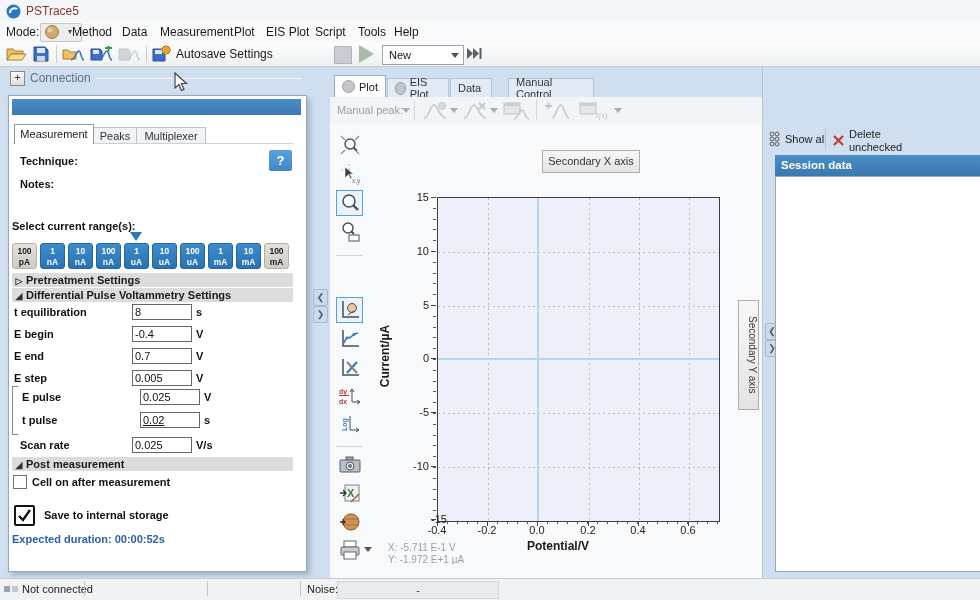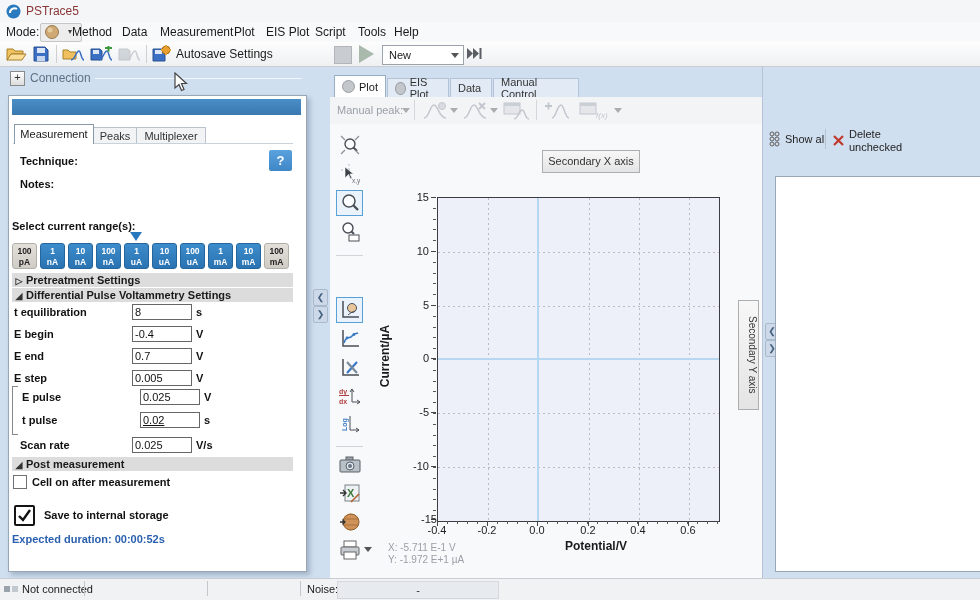--- a/index.html
+++ b/index.html
@@ -250,21 +250,21 @@
     <span class="tabicon"></span>
     <span>Plot</span>
   </div>
   <div class="a ctab off" style="left:387px;width:62px">
     <span class="tabicon"></span>
     <span>EIS Plot</span>
   </div>
   <div class="a ctab off" style="left:450px;width:42px">
     <span>Data</span>
   </div>
-  <div class="a ctab off" style="left:493px;width:86px">
+  <div class="a ctab off" style="left:508px;width:86px">
     <span>Manual Control</span>
   </div>
 
   <div class="a mpbar"></div>
   <div class="a" style="left:337px;top:104px;color:#9aa0a8">Manual peak:</div>
   <span class="a caret" style="left:402px;top:108px;opacity:.45"></span>
   <div class="a" style="left:414px;top:100px;width:1px;height:20px;background:#d5d7db"></div>
   <svg class="a gico" style="left:422px;top:101px" width="26" height="20">
     <path d="M2 17 C7 17 8 4 12 4 C16 4 17 17 24 17" stroke="#9aa2ac" stroke-width="1.5" fill="none"></path>
     <circle cx="20" cy="5" r="3.5" fill="#c2c8d0" stroke="#9aa2ac"></circle>
@@ -430,23 +430,23 @@
   <div class="a xtick" style="left:522px">0.0</div>
   <div class="a xtick" style="left:573px">0.2</div>
   <div class="a xtick" style="left:623px">0.4</div>
   <div class="a xtick" style="left:673px">0.6</div>
   <div class="a ytick" style="left:399px;top:191px">15</div>
   <div class="a ytick" style="left:399px;top:245px">10</div>
   <div class="a ytick" style="left:399px;top:299px">5</div>
   <div class="a ytick" style="left:399px;top:352px">0</div>
   <div class="a ytick" style="left:399px;top:406px">-5</div>
   <div class="a ytick" style="left:399px;top:460px">-10</div>
-  <div class="a ytick" style="left:407px;top:513px">-15</div>
-
-  <div class="a" style="left:527px;top:539px;width:100px;text-align:right;font-weight:bold;font-size:12px">Potential/V</div>
+  <div class="a ytick" style="left:417px;top:513px">-15</div>
+
+  <div class="a" style="left:527px;top:539px;width:100px;text-align:left;font-weight:bold;font-size:12px">Potential/V</div>
   <div class="a" style="left:325px;top:349px;width:120px;text-align:center;font-weight:bold;font-size:12px;transform:rotate(-90deg)">Current/µA</div>
   <div class="a readout" style="top:542px">X: -5.711 E-1 V</div>
   <div class="a readout" style="top:554px">Y: -1.972 E+1 µA</div>
 
   <div class="a" style="left:762px;top:66px;width:1px;height:512px;background:#b4c4d6"></div>
   <div class="a spl" style="left:765px;top:323px;width:12px">❮</div>
   <div class="a spl" style="left:765px;top:340px;width:12px">❯</div>
 
   <div class="a sessbtn" style="left:768px;top:131px">
     <svg width="13" height="16">
@@ -461,20 +461,21 @@
     </svg>
     <span>Show all</span>
   </div>
   <div class="a" style="left:825px;top:129px;width:1px;height:20px;background:#b8c2ce"></div>
   <div class="a sessbtn" style="left:832px;top:128px">
     <svg width="13" height="13">
       <path d="M2 2 L11 11 M11 2 L2 11" stroke="#c03a2c" stroke-width="2.2"></path>
     </svg>
     <span style="line-height:1.15"><span>Delete</span><br><span>unchecked</span></span>
   </div>
+  <div class="a sesshead">Session data</div>
   <div class="a sesslist"></div>
 
   <div class="a statusbar"></div>
   <svg class="a" style="left:4px;top:584px" width="14" height="10">
     <rect x="0" y="2" width="6" height="6" fill="#9aa2ac"></rect>
       <rect x="8" y="2" width="6" height="6" fill="#c2c8d0"></rect>
   </svg>
   <div class="a stext" style="left:22px">Not connected</div>
   <div class="a ssep" style="left:84px"></div>
   <div class="a ssep" style="left:207px"></div>

